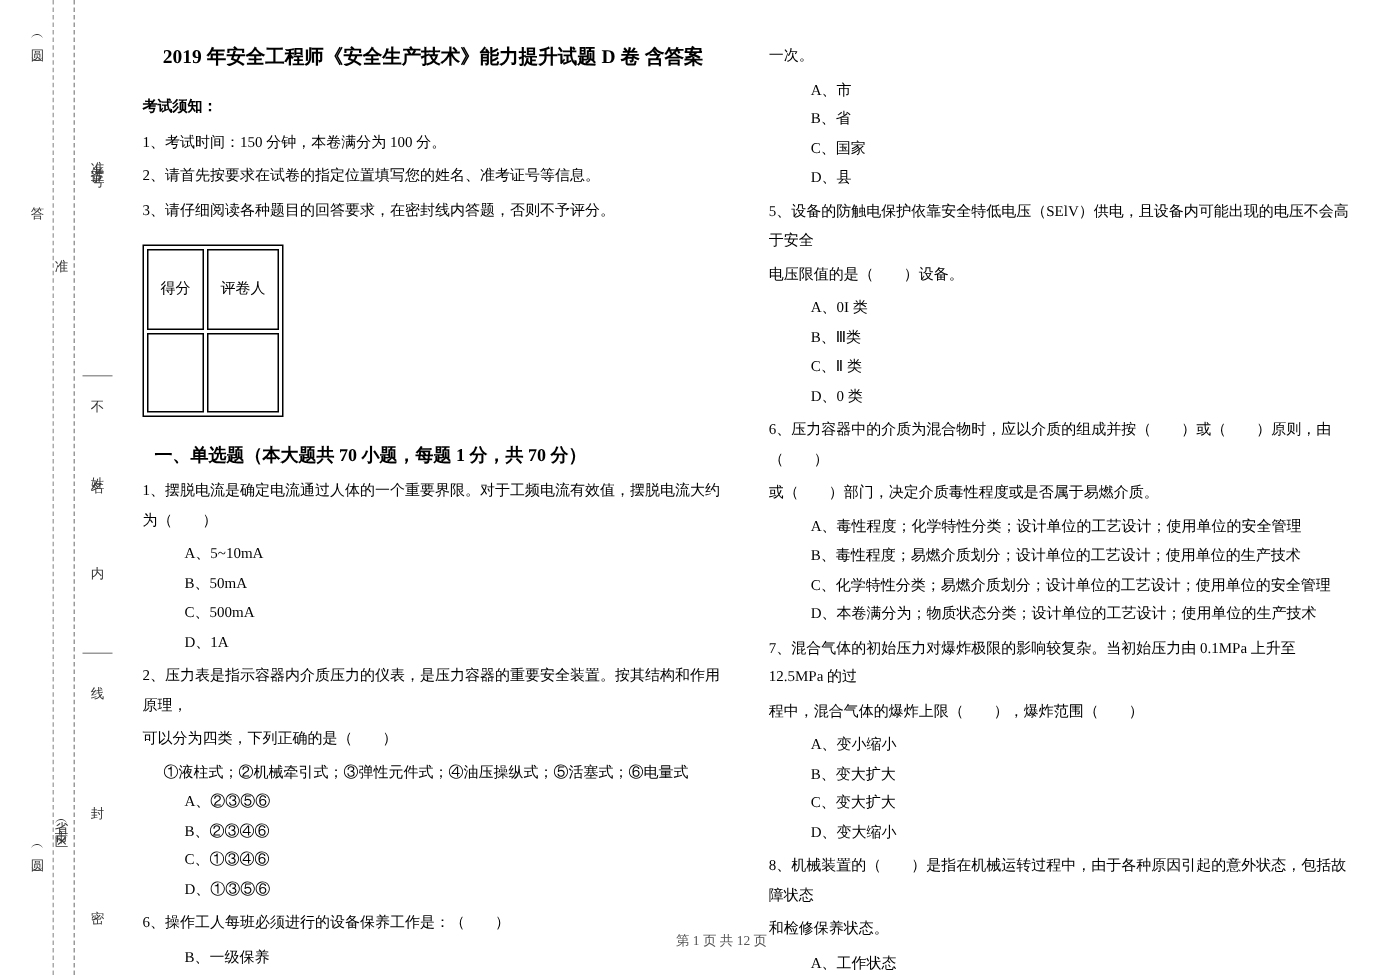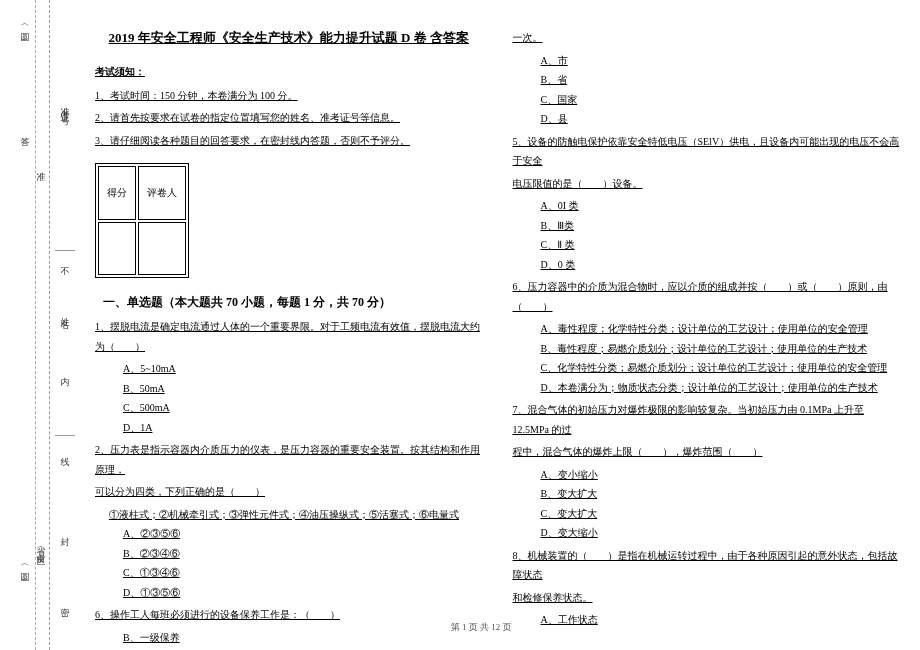--- a/index.html
+++ b/index.html
@@ -68,21 +68,20 @@
     .content-wrap {
       flex: 1;
       display: flex;
       padding: 25px 20px 20px 15px;
       gap: 30px;
     }
     .col {
       flex: 1;
       line-height: 1.95;
       font-size: 10px;
-      text-decoration: underline;
     }
     .title {
       font-size: 13px;
       font-weight: bold;
       text-align: center;
       margin-bottom: 12px;
     }
     .section-label {
       font-weight: bold;
       margin: 6px 0 4px 0;
@@ -196,20 +195,21 @@
       <div class="opt">D、县</div>
 
       <div class="q">5、设备的防触电保护依靠安全特低电压（SElV）供电，且设备内可能出现的电压不会高于安全</div>
       <div class="q">电压限值的是（　　）设备。</div>
       <div class="opt">A、0I 类</div>
       <div class="opt">B、Ⅲ类</div>
       <div class="opt">C、Ⅱ 类</div>
       <div class="opt">D、0 类</div>
 
       <div class="q">6、压力容器中的介质为混合物时，应以介质的组成并按（　　）或（　　）原则，由（　　）</div>
+      <div class="q">或（　　）部门，决定介质毒性程度或是否属于易燃介质。</div>
       <div class="opt">A、毒性程度；化学特性分类；设计单位的工艺设计；使用单位的安全管理</div>
       <div class="opt">B、毒性程度；易燃介质划分；设计单位的工艺设计；使用单位的生产技术</div>
       <div class="opt">C、化学特性分类；易燃介质划分；设计单位的工艺设计；使用单位的安全管理</div>
       <div class="opt">D、本卷满分为；物质状态分类；设计单位的工艺设计；使用单位的生产技术</div>
 
       <div class="q">7、混合气体的初始压力对爆炸极限的影响较复杂。当初始压力由 0.1MPa 上升至 12.5MPa 的过</div>
       <div class="q">程中，混合气体的爆炸上限（　　），爆炸范围（　　）</div>
       <div class="opt">A、变小缩小</div>
       <div class="opt">B、变大扩大</div>
       <div class="opt">C、变大扩大</div>

